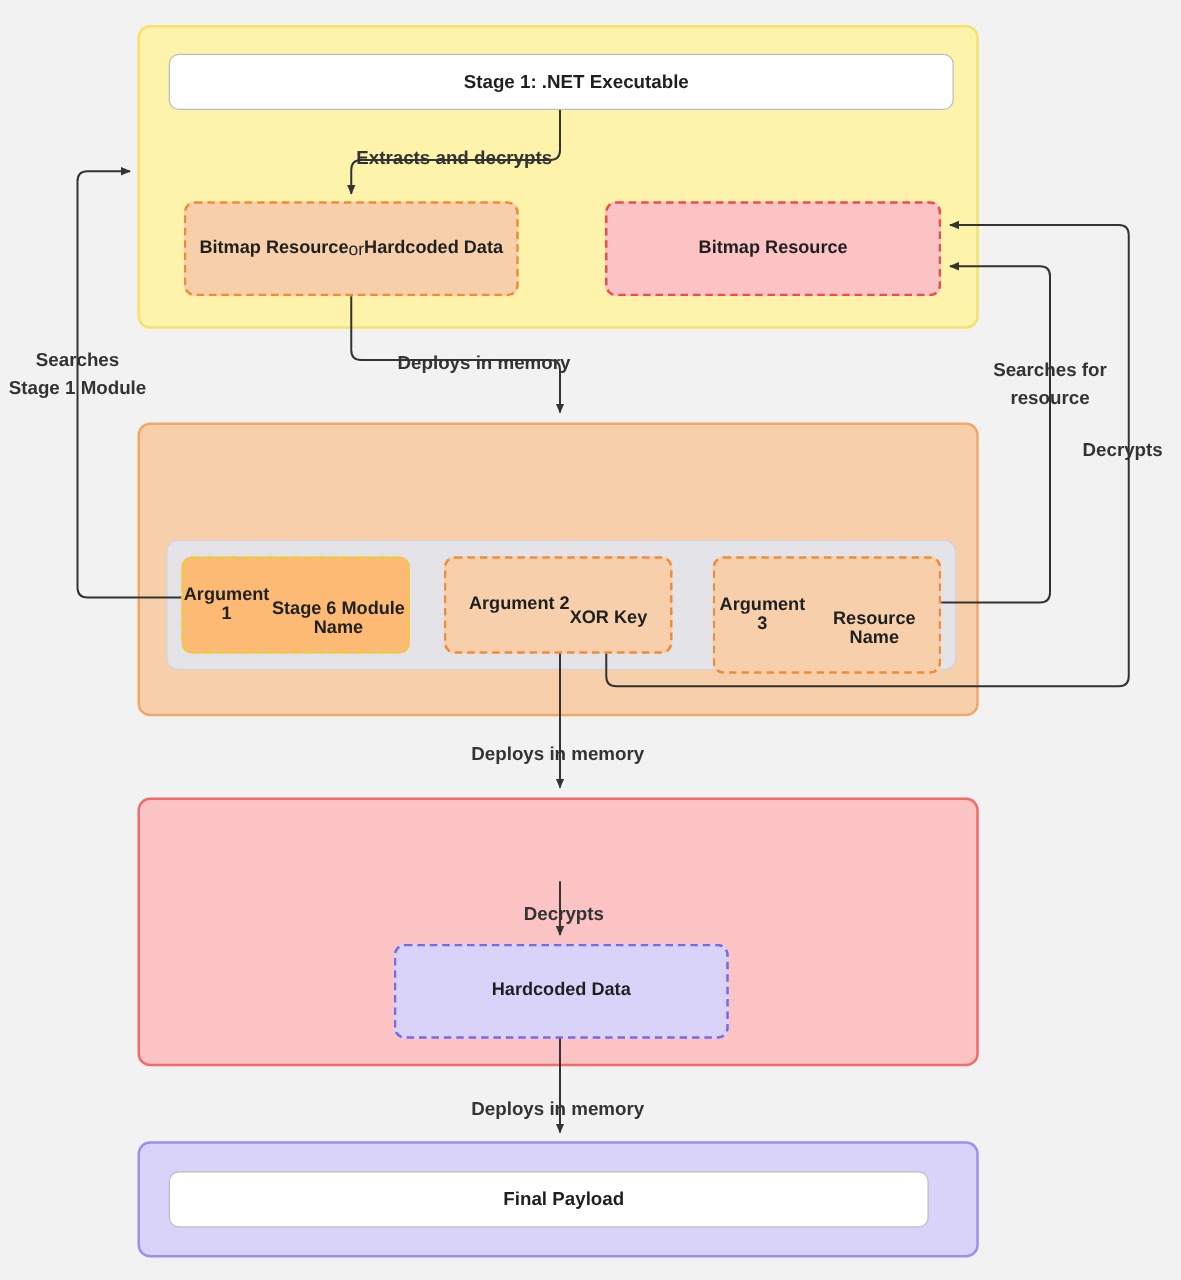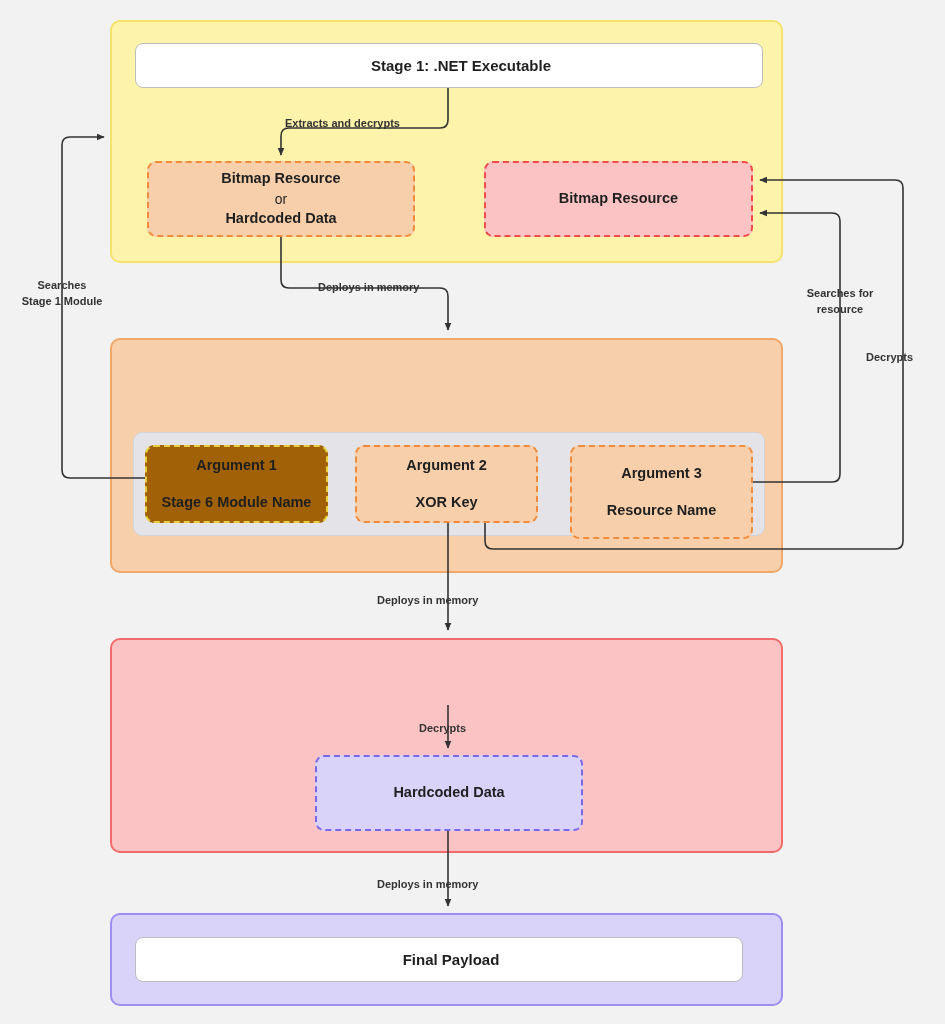--- a/index.html
+++ b/index.html
@@ -52,54 +52,54 @@
     color: #1f1f1f;
     z-index: 3;
     padding-left: 24px;
   }
 
   .node {
     position: absolute;
     box-sizing: border-box;
     border-radius: 9px;
     display: flex;
-    flex-direction: column;
+    flex-direction: row;
     align-items: center;
     justify-content: center;
     text-align: center;
     font-size: 14.5px;
     font-weight: bold;
     color: #1f1f1f;
     z-index: 3;
     line-height: 1.05;
   }
   .node .sub-or {
     font-weight: normal;
     font-size: 14px;
     margin: 5px 0;
   }
   .node .l2 { margin-top: 22px; }
 
   .n-orange-dash { background:#f7d0ab; border:2px dashed #ef8b3c; }
   .n-pink-dash   { background:#fbc3c3; border:2px dashed #ef4b4b; }
-  .n-yellow-dash { background:#a16207; border:2px dashed #e8cf3a; }
+  .n-yellow-dash { background:#fdba74; border:2px dashed #e8cf3a; }
   .n-purple-dash { background:#d9d3fa; border:2px dashed #7b68e8; }
 
   .argbay {
     position: absolute;
     box-sizing: border-box;
     background: #e3e3e8;
     border: 1px solid #d3d3d8;
     border-radius: 9px;
     z-index: 2;
   }
 
   .wirelabel {
     position: absolute;
-    font-size: 11px;
+    font-size: 15px;
     font-weight: bold;
     color: #333333;
     z-index: 6;
     white-space: nowrap;
     line-height: 1.45;
     text-align: center;
   }
 </style>
 </head>
 <body>

